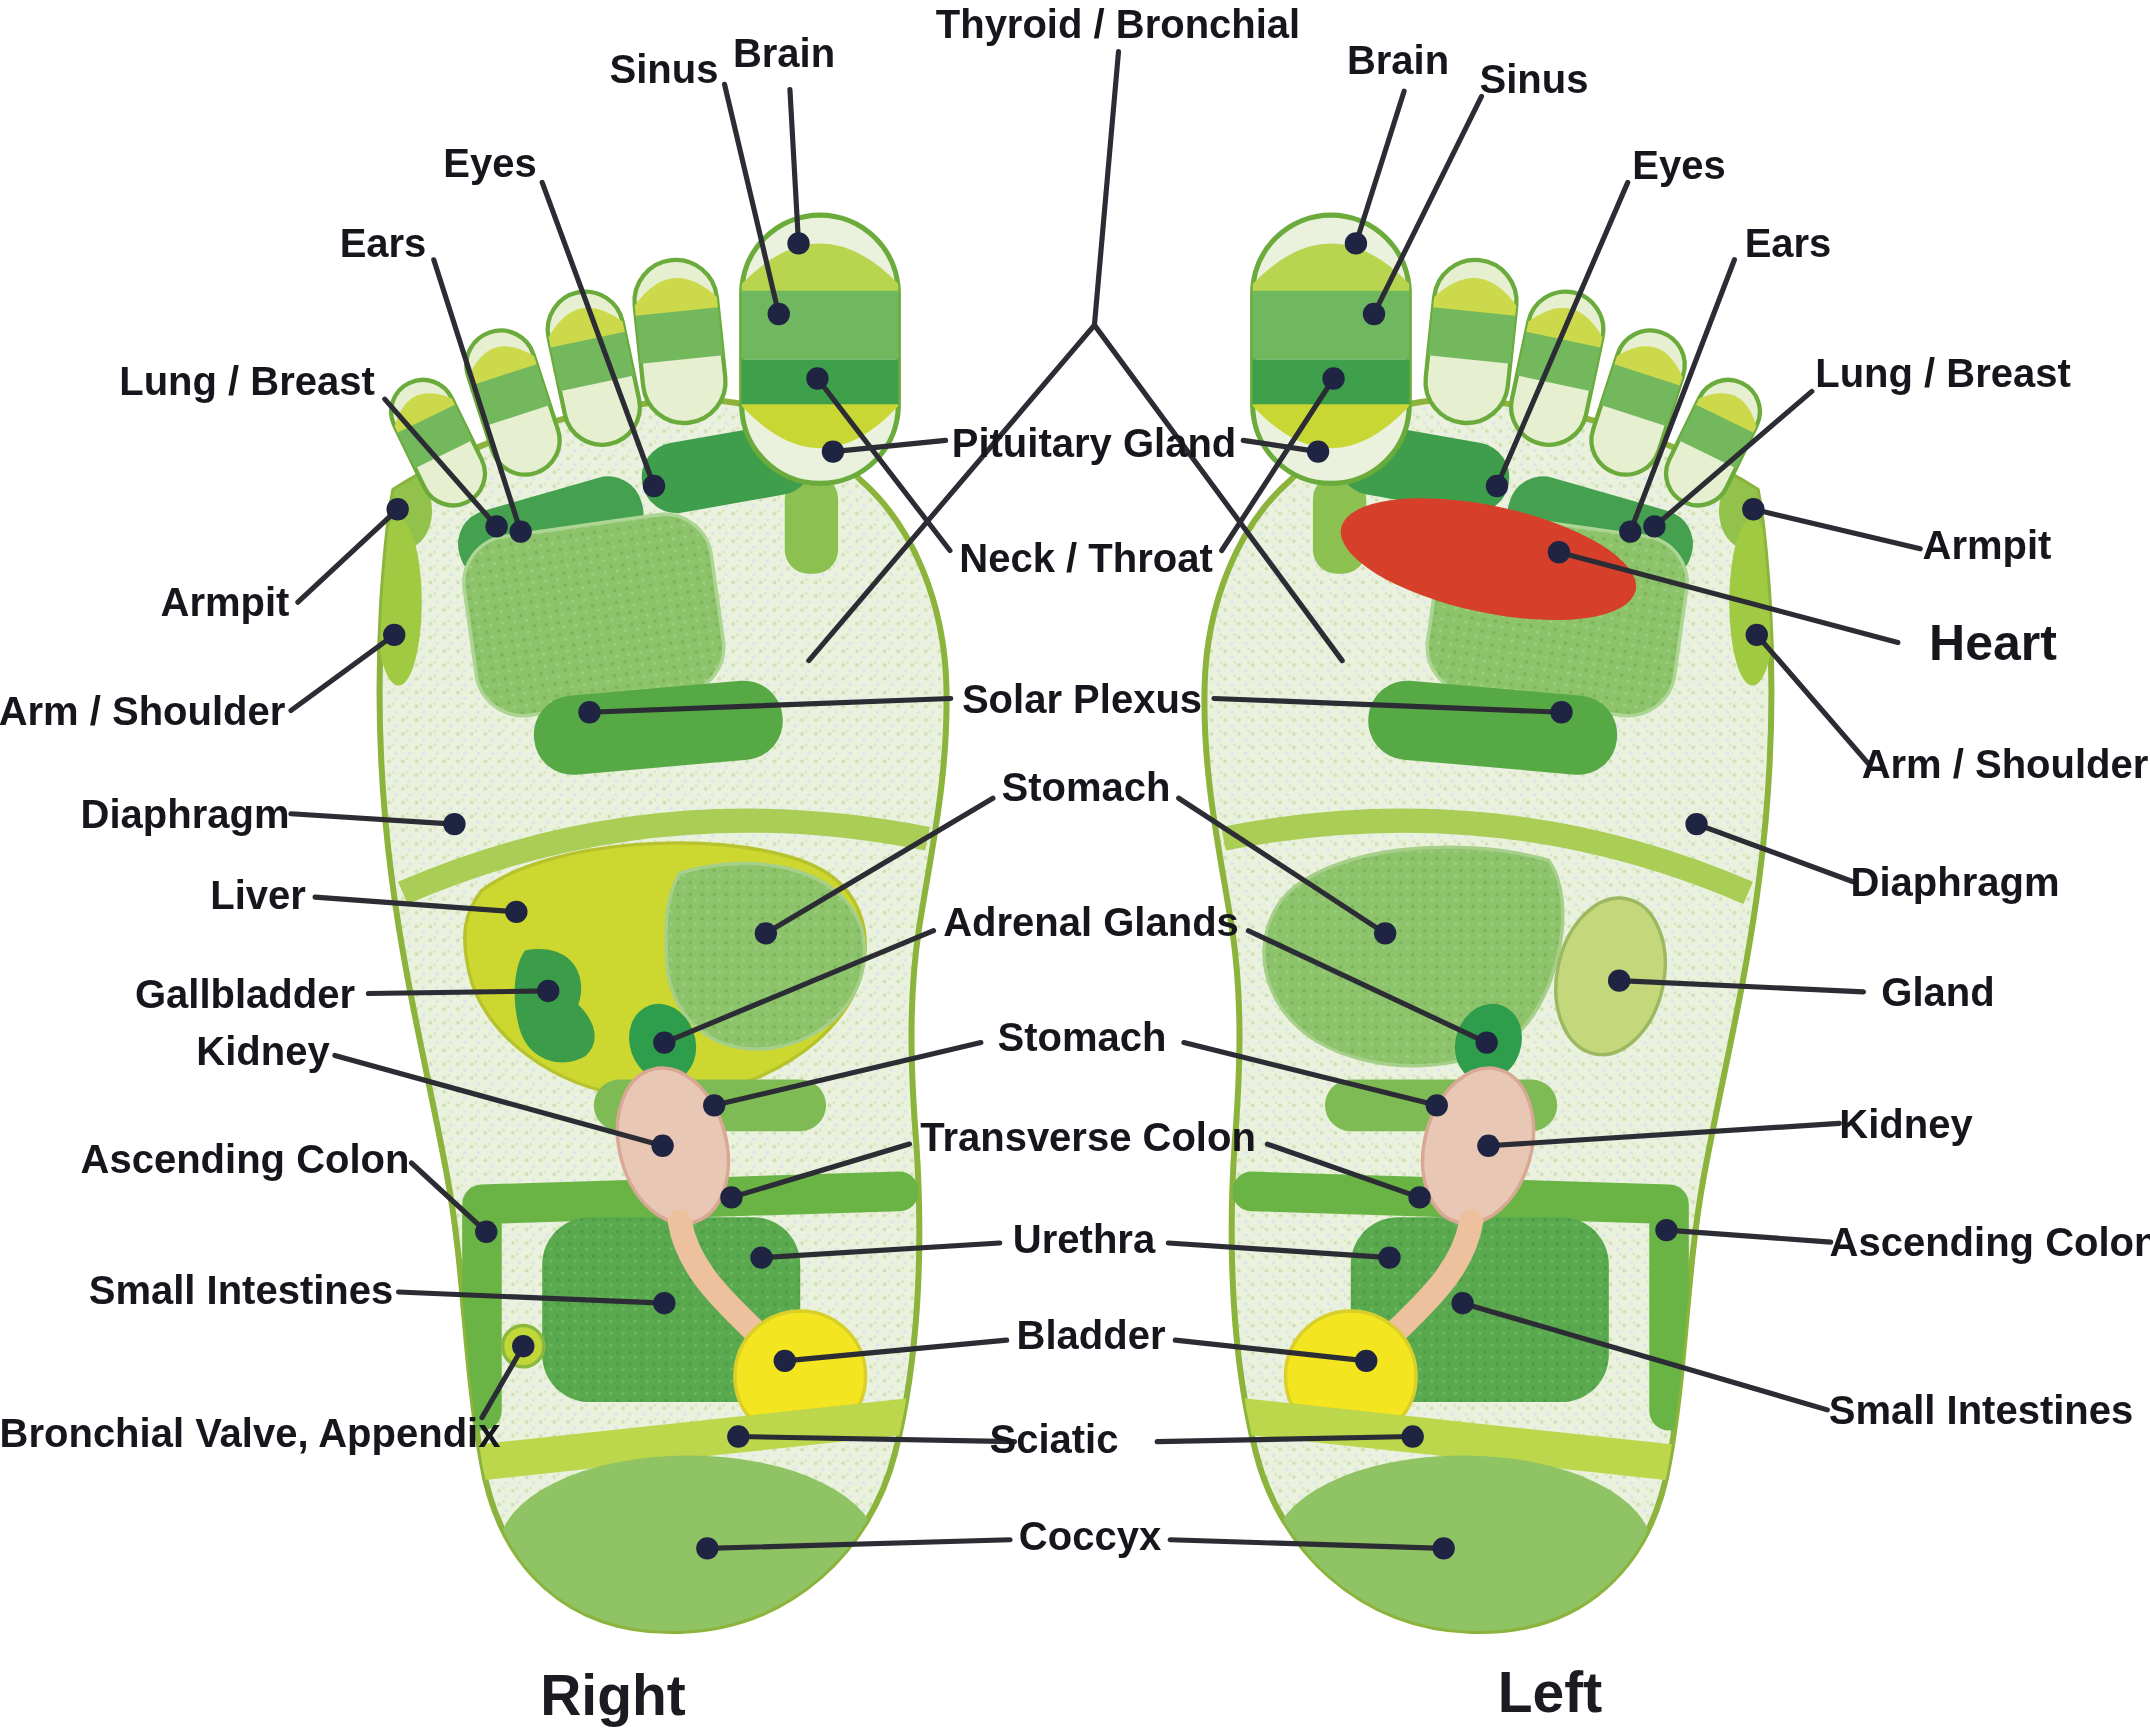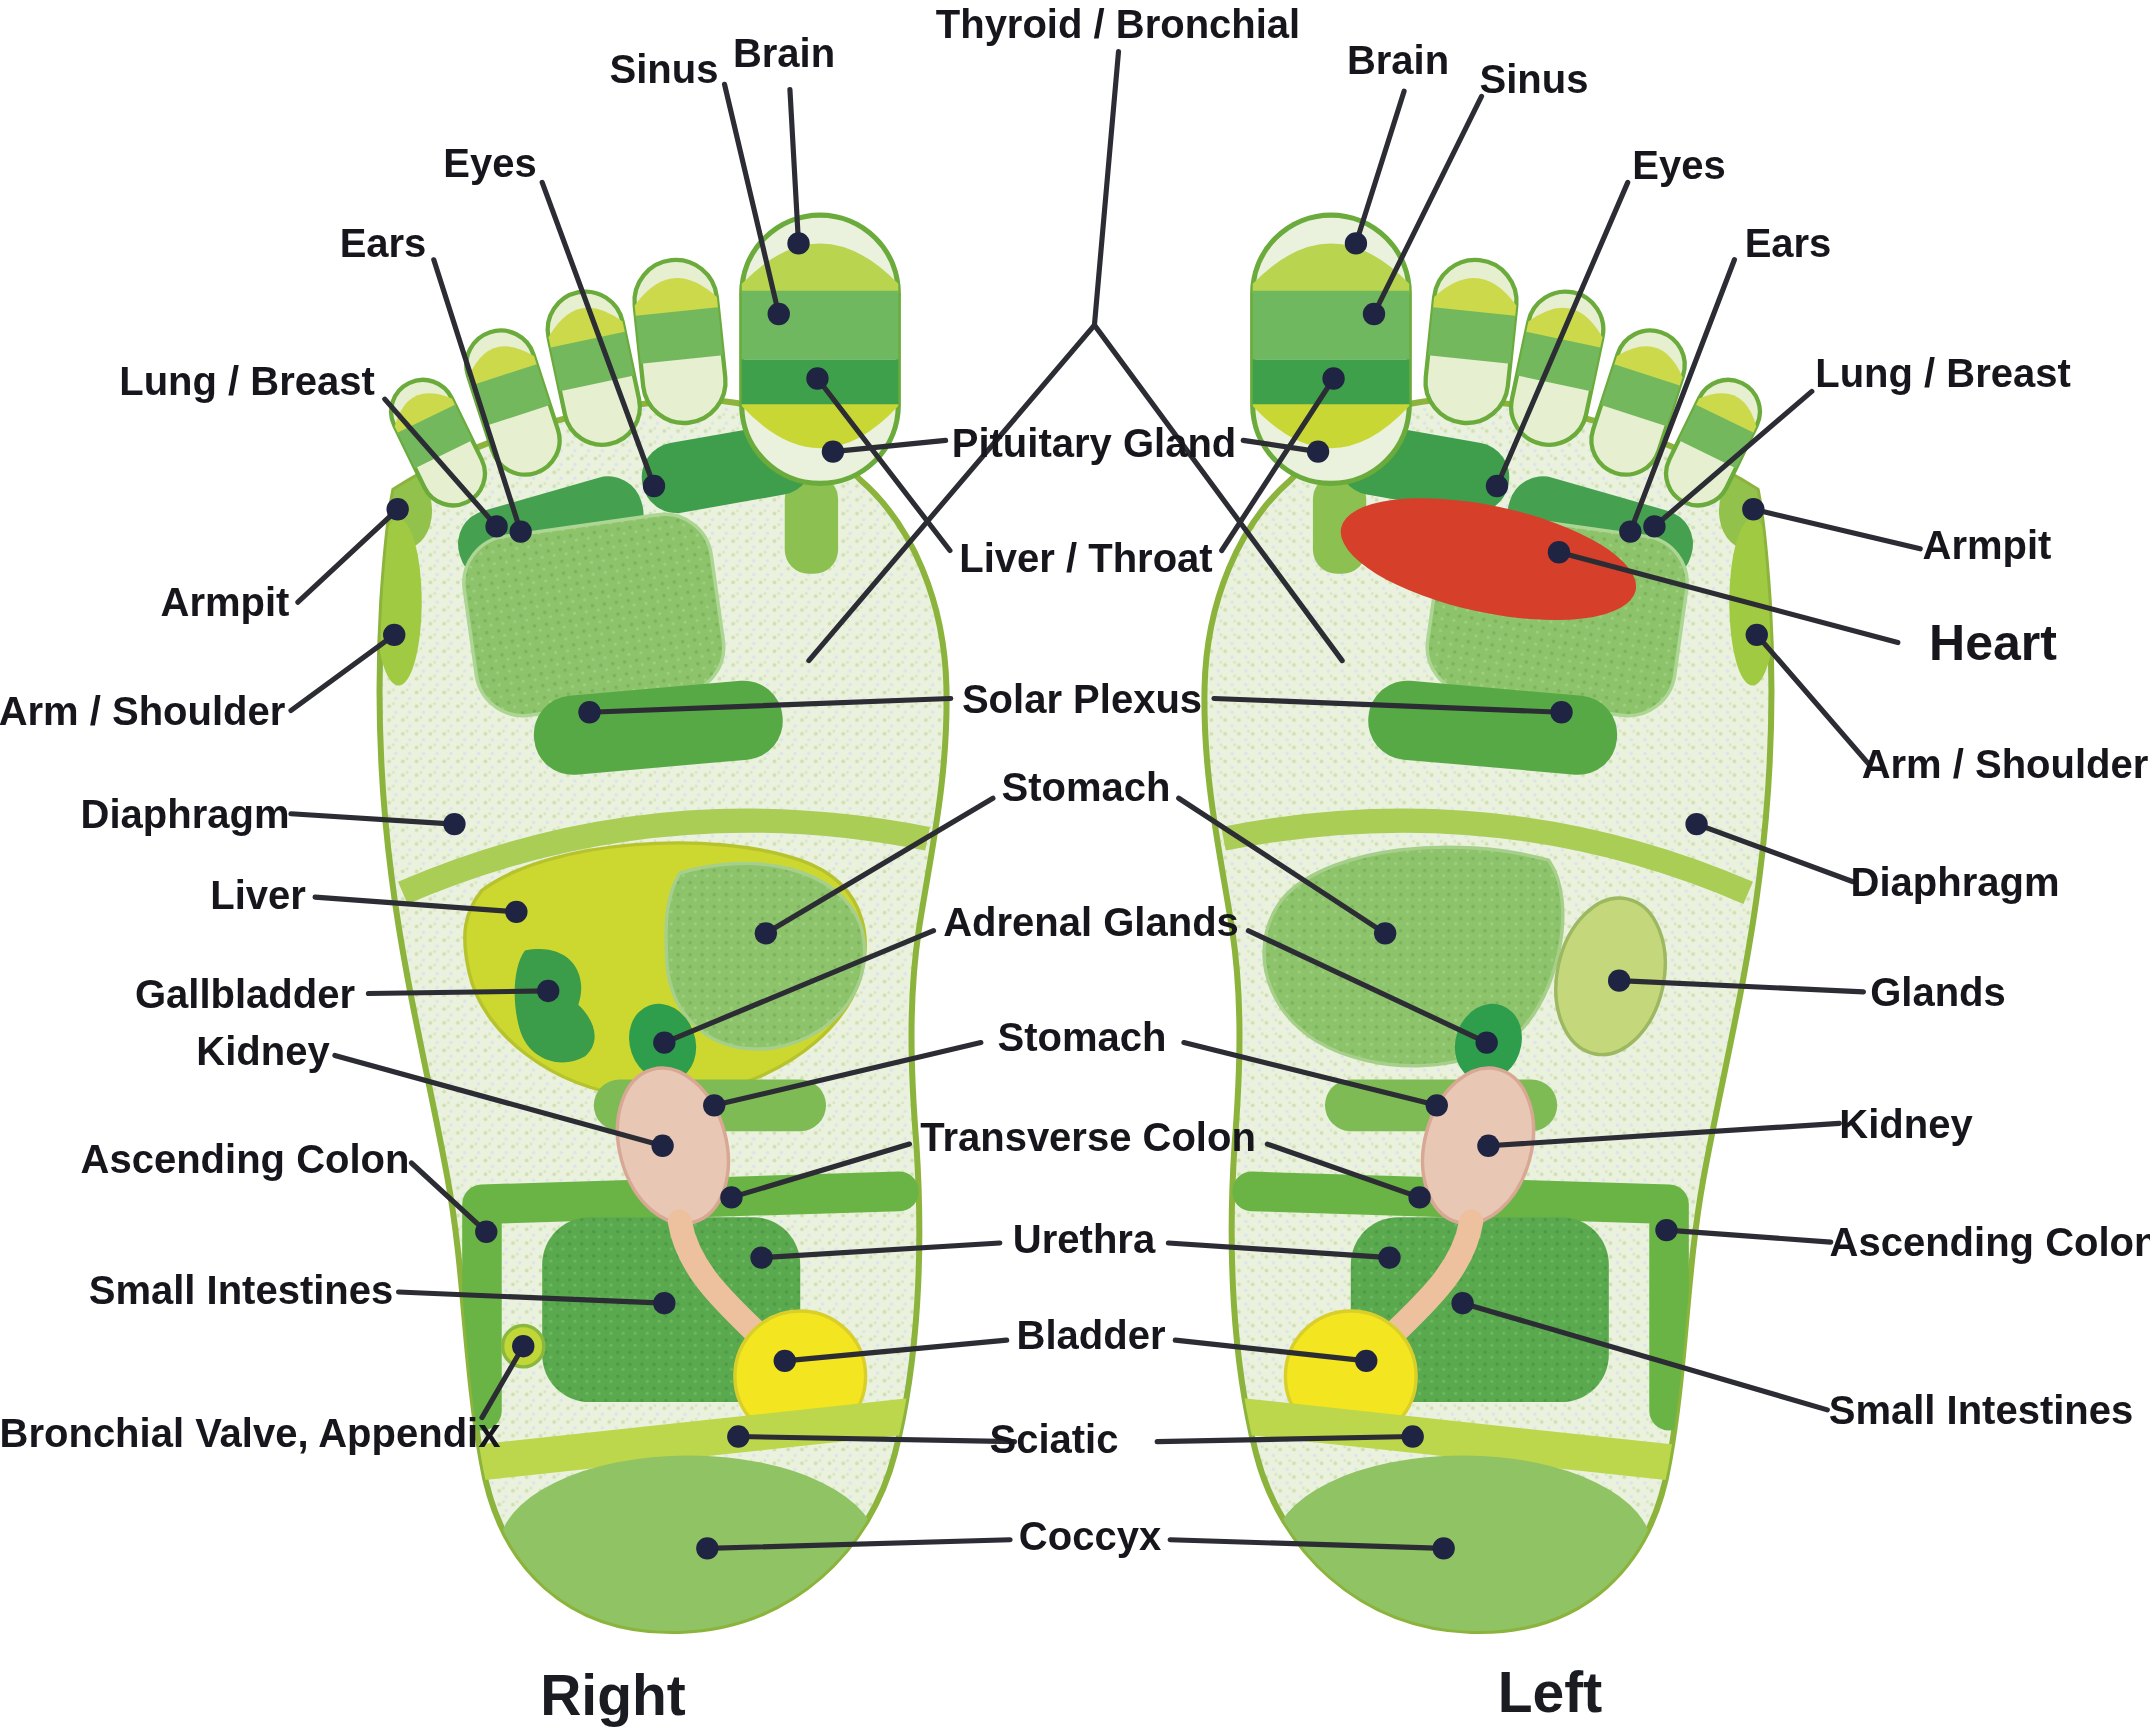--- a/index.html
+++ b/index.html
@@ -359,33 +359,33 @@
   <div class="lbl" style="left:784px;top:53px">Brain</div>
   <div class="lbl" style="left:1398px;top:60px">Brain</div>
   <div class="lbl" style="left:1534px;top:79px">Sinus</div>
   <div class="lbl" style="left:490px;top:163px">Eyes</div>
   <div class="lbl" style="left:1679px;top:165px">Eyes</div>
   <div class="lbl" style="left:383px;top:243px">Ears</div>
   <div class="lbl" style="left:1788px;top:243px">Ears</div>
   <div class="lbl" style="left:247px;top:381px">Lung / Breast</div>
   <div class="lbl" style="left:1943px;top:373px">Lung / Breast</div>
   <div class="lbl" style="left:1094px;top:443px">Pituitary Gland</div>
-  <div class="lbl" style="left:1086px;top:558px">Liver / Throat</div>
+  <div class="lbl" style="left:1086px;top:558px">Neck / Throat</div>
   <div class="lbl" style="left:225px;top:602px">Armpit</div>
   <div class="lbl" style="left:1987px;top:545px">Armpit</div>
   <div class="lbl lbl-lg" style="left:1972px;top:643px">Heart</div>
   <div class="lbl" style="left:142px;top:711px">Arm / Shoulder</div>
   <div class="lbl" style="left:2005px;top:764px">Arm / Shoulder</div>
   <div class="lbl" style="left:1082px;top:699px">Solar Plexus</div>
   <div class="lbl" style="left:1086px;top:787px">Stomach</div>
   <div class="lbl" style="left:185px;top:814px">Diaphragm</div>
   <div class="lbl" style="left:1955px;top:882px">Diaphragm</div>
   <div class="lbl" style="left:258px;top:895px">Liver</div>
   <div class="lbl" style="left:1091px;top:922px">Adrenal Glands</div>
-  <div class="lbl" style="left:1938px;top:992px">Glands</div>
+  <div class="lbl" style="left:1938px;top:992px">Gland</div>
   <div class="lbl" style="left:245px;top:994px">Gallbladder</div>
   <div class="lbl" style="left:1082px;top:1037px">Stomach</div>
   <div class="lbl" style="left:263px;top:1051px">Kidney</div>
   <div class="lbl" style="left:1906px;top:1124px">Kidney</div>
   <div class="lbl" style="left:1088px;top:1137px">Transverse Colon</div>
   <div class="lbl" style="left:245px;top:1159px">Ascending Colon</div>
   <div class="lbl" style="left:1994px;top:1242px">Ascending Colon</div>
   <div class="lbl" style="left:1084px;top:1239px">Urethra</div>
   <div class="lbl" style="left:241px;top:1290px">Small Intestines</div>
   <div class="lbl" style="left:1091px;top:1335px">Bladder</div>

